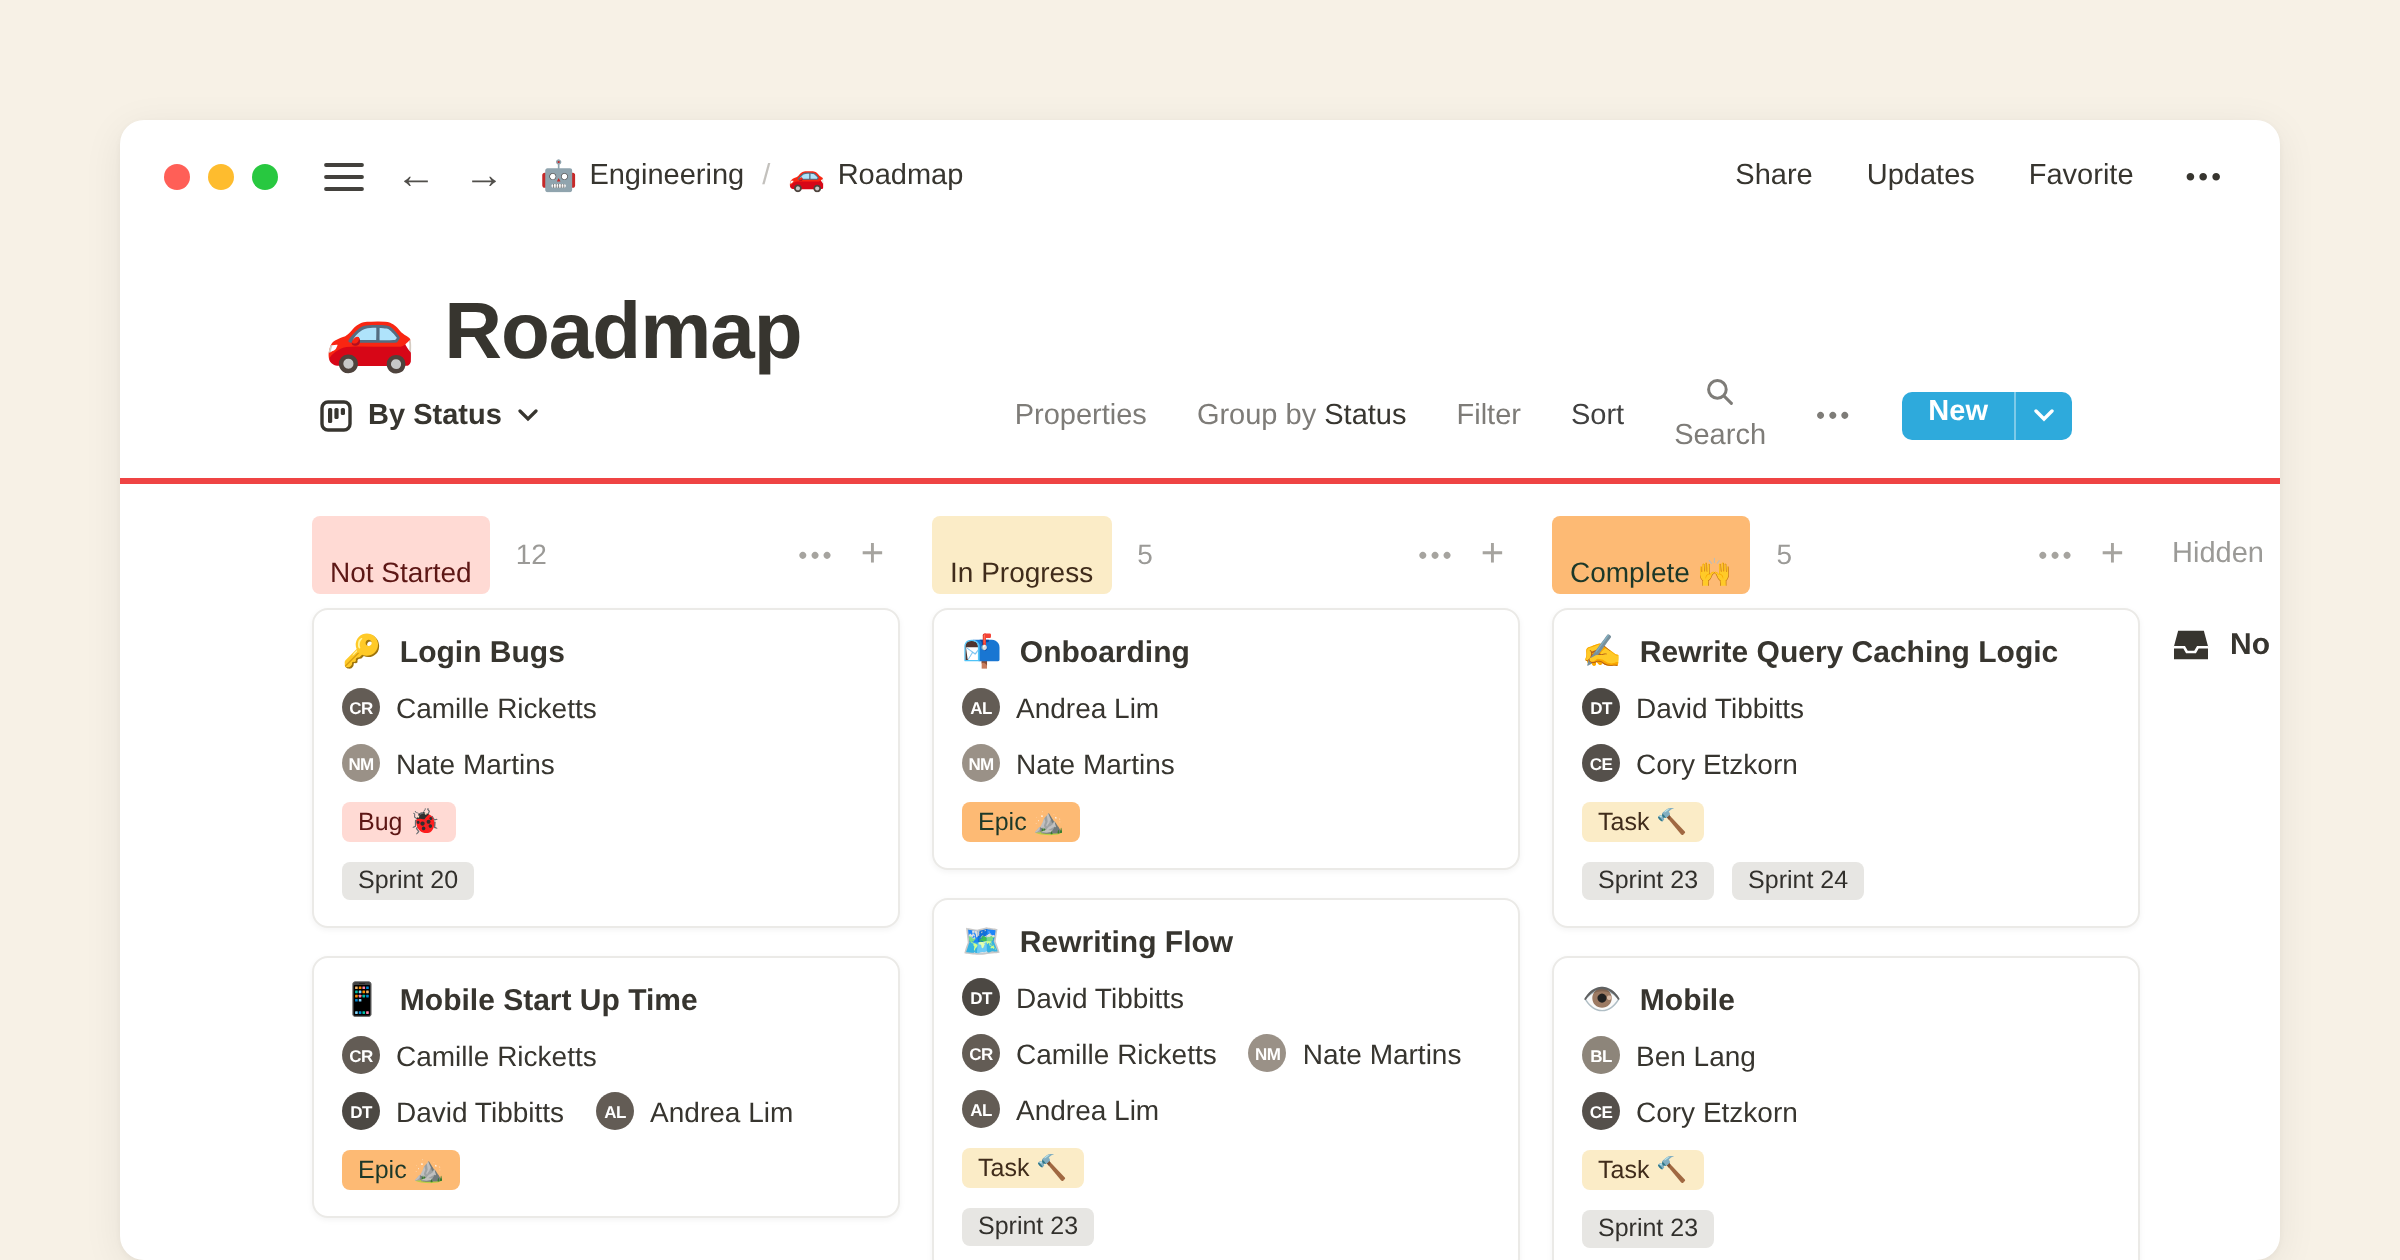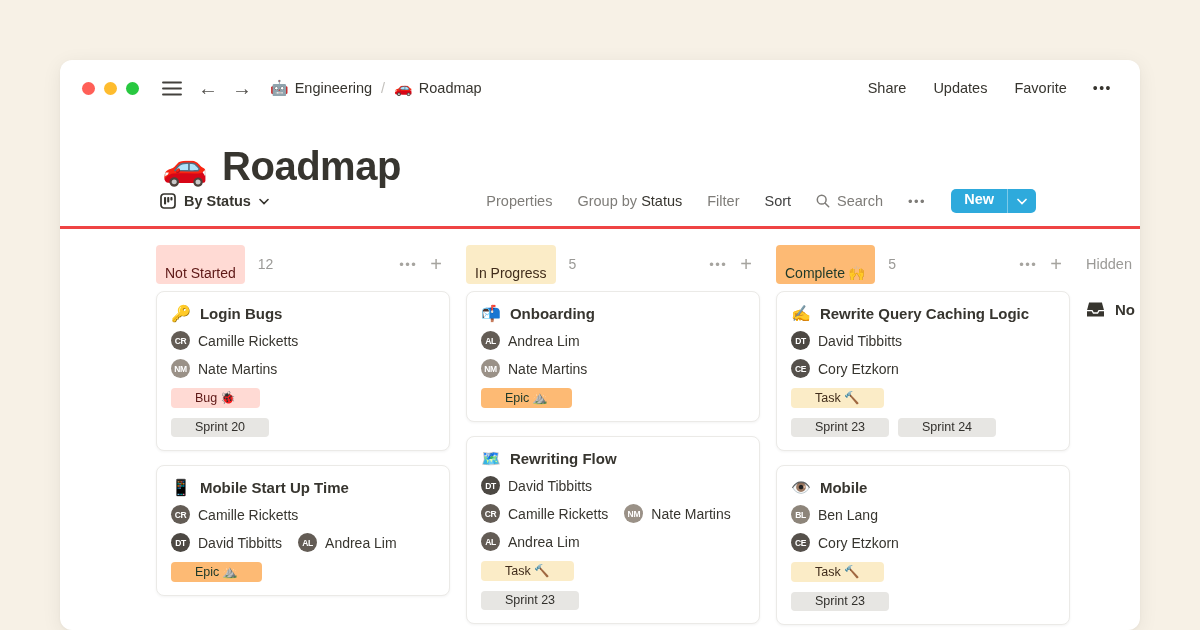--- a/index.html
+++ b/index.html
@@ -35,21 +35,21 @@
   .page-emoji { font-size:37px; line-height:1; }
   .page-title-text { font-size:40px; font-weight:700; letter-spacing:-0.5px; color:#37352F; }
   
   .viewbar-wrap { border-bottom:3px solid #ef4444; }
   .viewbar { display:flex; align-items:center; padding:0 104px 13px 100px; font-size:14.5px; }
   .view-switch { display:flex; align-items:center; gap:8px; font-weight:700; color:#37352F; cursor:pointer; }
   .vb-right { display:flex; align-items:center; gap:25px; margin-left:auto; color:#7E7C78; }
   .vb-item { cursor:pointer; white-space:nowrap; }
   .vb-strong { color:#37352F; }
   .vb-sort { color:#404040; }
-  .vb-search { display:flex; align-items:center; gap:7px; cursor:pointer; }
+  .vb-search { display:flex; align-items:center; gap:7px; cursor:pointer;flex-direction:column; }
   .vb-more { letter-spacing:1.5px; font-size:13px; cursor:pointer; }
   .new-btn { display:flex; align-items:stretch; background:#2EAADC; border-radius:5px; color:#fff; overflow:hidden; cursor:pointer; }
   .new-main { padding:2px 13px 6px; font-size:14.5px; font-weight:700; }
   .new-caret { display:flex; align-items:center; padding:0 9px; border-left:1px solid rgba(255,255,255,.38); }
   
   .board { display:flex; gap:16px; padding:22px 0 0 96px; align-items:flex-start; }
   .col { width:294px; flex:none; }
   .col-head { display:flex; align-items:center; height:26px; margin-bottom:14px; padding:0 8px 0 0; }
   .col-badge { font-size:14px; padding:20px 9px 3px; border-radius:4px; white-space:nowrap; cursor:pointer; }
   .col-count { margin-left:13px; color:#9B9A97; font-size:14px; }
@@ -60,21 +60,21 @@
   .card {
     background:#fff; border:1px solid #EBEAE7; border-radius:8px;
     padding:11px 14px 13px; box-shadow:0 1px 3px rgba(15,15,15,.05); cursor:pointer;
   }
   .card-title { display:flex; align-items:center; gap:9px; font-size:15px; font-weight:700; color:#37352F; margin:2px 0 3px; }
   .card-emoji { font-size:16px; line-height:1; }
   .person-row { display:flex; align-items:center; gap:16px; margin-top:9px; }
   .person { display:flex; align-items:center; gap:8px; font-size:14px; color:#37352F; }
   .avatar { width:19px; height:19px; border-radius:50%; display:flex; align-items:center; justify-content:center; font-size:8.5px; font-weight:700; color:#fff; flex:none; letter-spacing:-.3px; }
   .tag-row { margin-top:10px; display:flex; gap:9px; }
-  .tag { font-size:12.5px; padding:2px 24px 3px; border-radius:4px; white-space:nowrap; }
+  .tag { font-size:12.5px; padding:2px 8px 3px; border-radius:4px; white-space:nowrap; }
   .tone-red    { background:#FFDAD4; color:#5D1715; }
   .tone-yellow { background:#FBECC7; color:#402C1B; }
   .tone-green  { background:#fdba74; color:#1C3829; }
   .tone-gray   { background:#E7E6E3; color:#32302C; }
   
   .hidden-col { flex:none; width:210px; }
   .hidden-label { color:#9B9A97; font-size:14.5px; height:26px; display:flex; align-items:center; margin-bottom:14px; }
   .hidden-item { display:flex; align-items:center; gap:10px; font-size:15px; font-weight:700; color:#37352F; margin-top:24px; cursor:pointer; }
 </style>
 </head>

